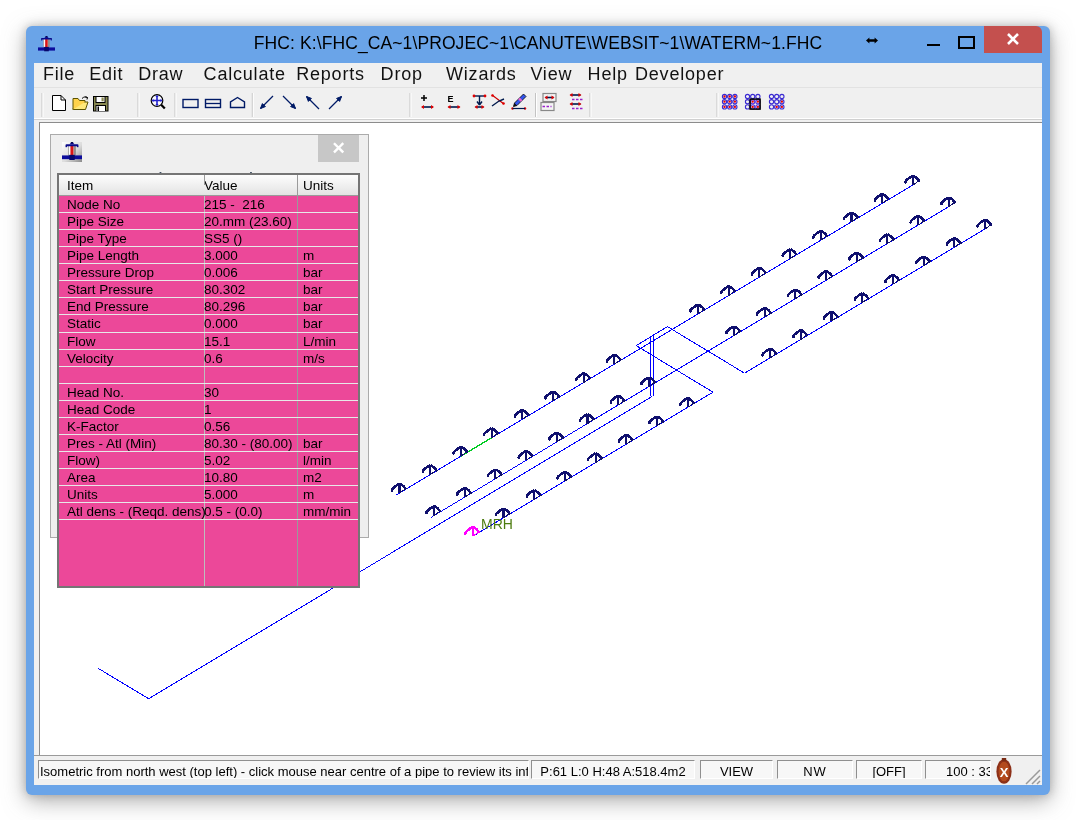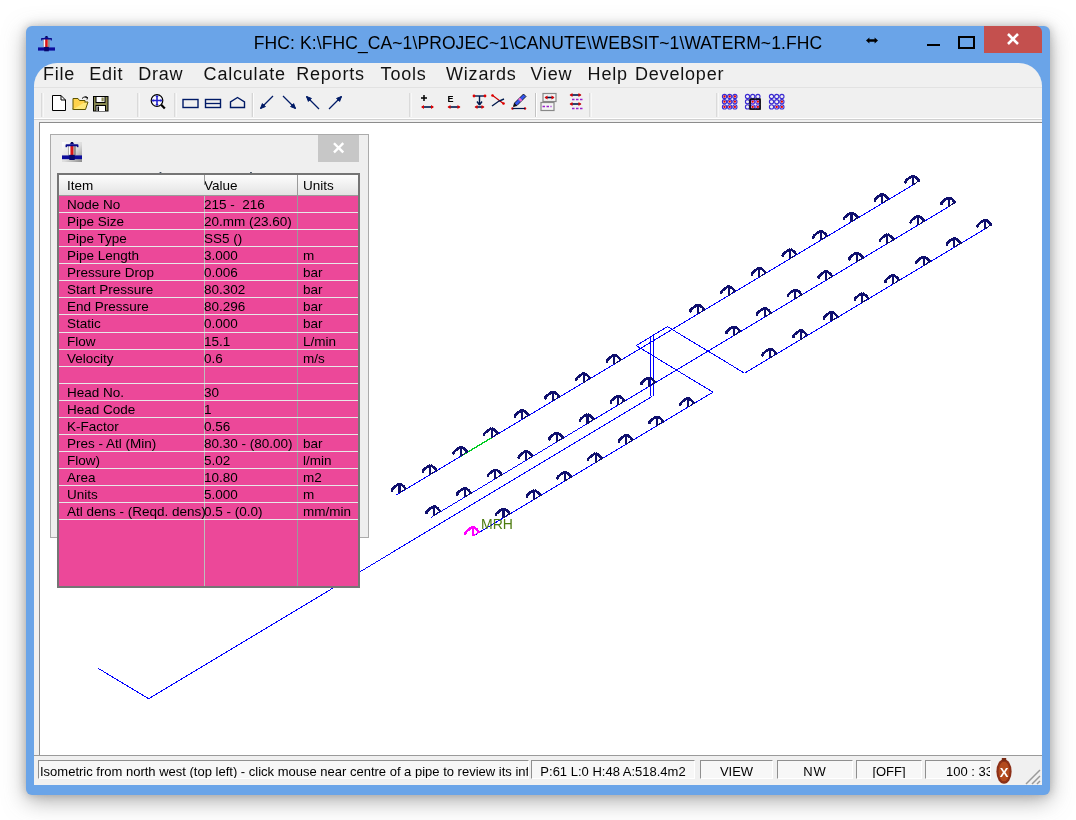--- a/index.html
+++ b/index.html
@@ -2,21 +2,21 @@
 <html><head><meta charset="utf-8"><style>
 * { margin:0; padding:0; box-sizing:border-box; }
 html,body { width:1076px; height:820px; background:#fff; overflow:hidden;
   font-family:"Liberation Sans", sans-serif; -webkit-font-smoothing:antialiased; }
 #win { position:absolute; left:26px; top:26px; width:1024px; height:769px;
   background:#6aa4e8; border-radius:6px;
   box-shadow:0 6px 22px rgba(110,110,110,.55), 0 0 9px rgba(130,130,130,.45); }
 #title { position:absolute; left:0; top:0; width:100%; height:37px; color:#000000; }
 #title .txt { position:absolute; left:0; right:0; top:7px; text-align:center;
   font-size:17.5px; letter-spacing:0.1px; white-space:pre; }
-#client { position:absolute; left:8px; top:37px; width:1008px; height:722px; background:#f0f0f0;border-radius:23px; }
+#client { position:absolute; left:8px; top:37px; width:1008px; height:722px; background:#f0f0f0; }
 #menubar { position:absolute; left:0; top:0; width:1008px; height:25px; font-size:18px;
   letter-spacing:0.8px; color:#111; border-bottom:1px solid #e2e2e2; }
 #toolbar { position:absolute; left:0; top:25px; width:1008px; height:32px;
   border-bottom:1px solid #d0d0d0; box-shadow:inset 0 -1px 0 #fff; }
 #canvas { position:absolute; left:5px; top:59px; width:1003px; height:633px; background:#fff;
   border:1px solid #8c8c8c; border-right:none; border-bottom:none; }
 #mrhlab { position:absolute; left:441px; top:393px; font-size:14px; color:#4d7c0f; }
 #panel { position:absolute; left:10px; top:11px; width:319px; height:404px;
   background:#efefef; border:1px solid #ababab; }
 #panel .ttl { position:absolute; left:-1px; right:0; top:6px; text-align:center;
@@ -71,21 +71,21 @@
         </svg>
     </div>
   </div>
   <div id="client">
     <div id="menubar">
         <span style="position:absolute;left:8.899999999999999px;top:1px">File</span>
         <span style="position:absolute;left:55.2px;top:1px">Edit</span>
         <span style="position:absolute;left:104.19999999999999px;top:1px">Draw</span>
         <span style="position:absolute;left:169.6px;top:1px">Calculate</span>
         <span style="position:absolute;left:262.2px;top:1px">Reports</span>
-        <span style="position:absolute;left:346.6px;top:1px">Tools</span>
+        <span style="position:absolute;left:346.6px;top:1px">Drop</span>
         <span style="position:absolute;left:412.0px;top:1px">Wizards</span>
         <span style="position:absolute;left:496.4px;top:1px">View</span>
         <span style="position:absolute;left:553.6px;top:1px">Help</span>
         <span style="position:absolute;left:601.0px;top:1px">Developer</span>
       </div>
     <div id="toolbar">
         <svg width="1008" height="32" style="position:absolute;left:0;top:0">
           <rect x="7.5" y="5" width="1" height="24" fill="#c3c3c3"></rect>
           <rect x="8.5" y="5" width="1" height="24" fill="#ffffff"></rect>
           <rect x="103.5" y="5" width="1" height="24" fill="#c3c3c3"></rect>

